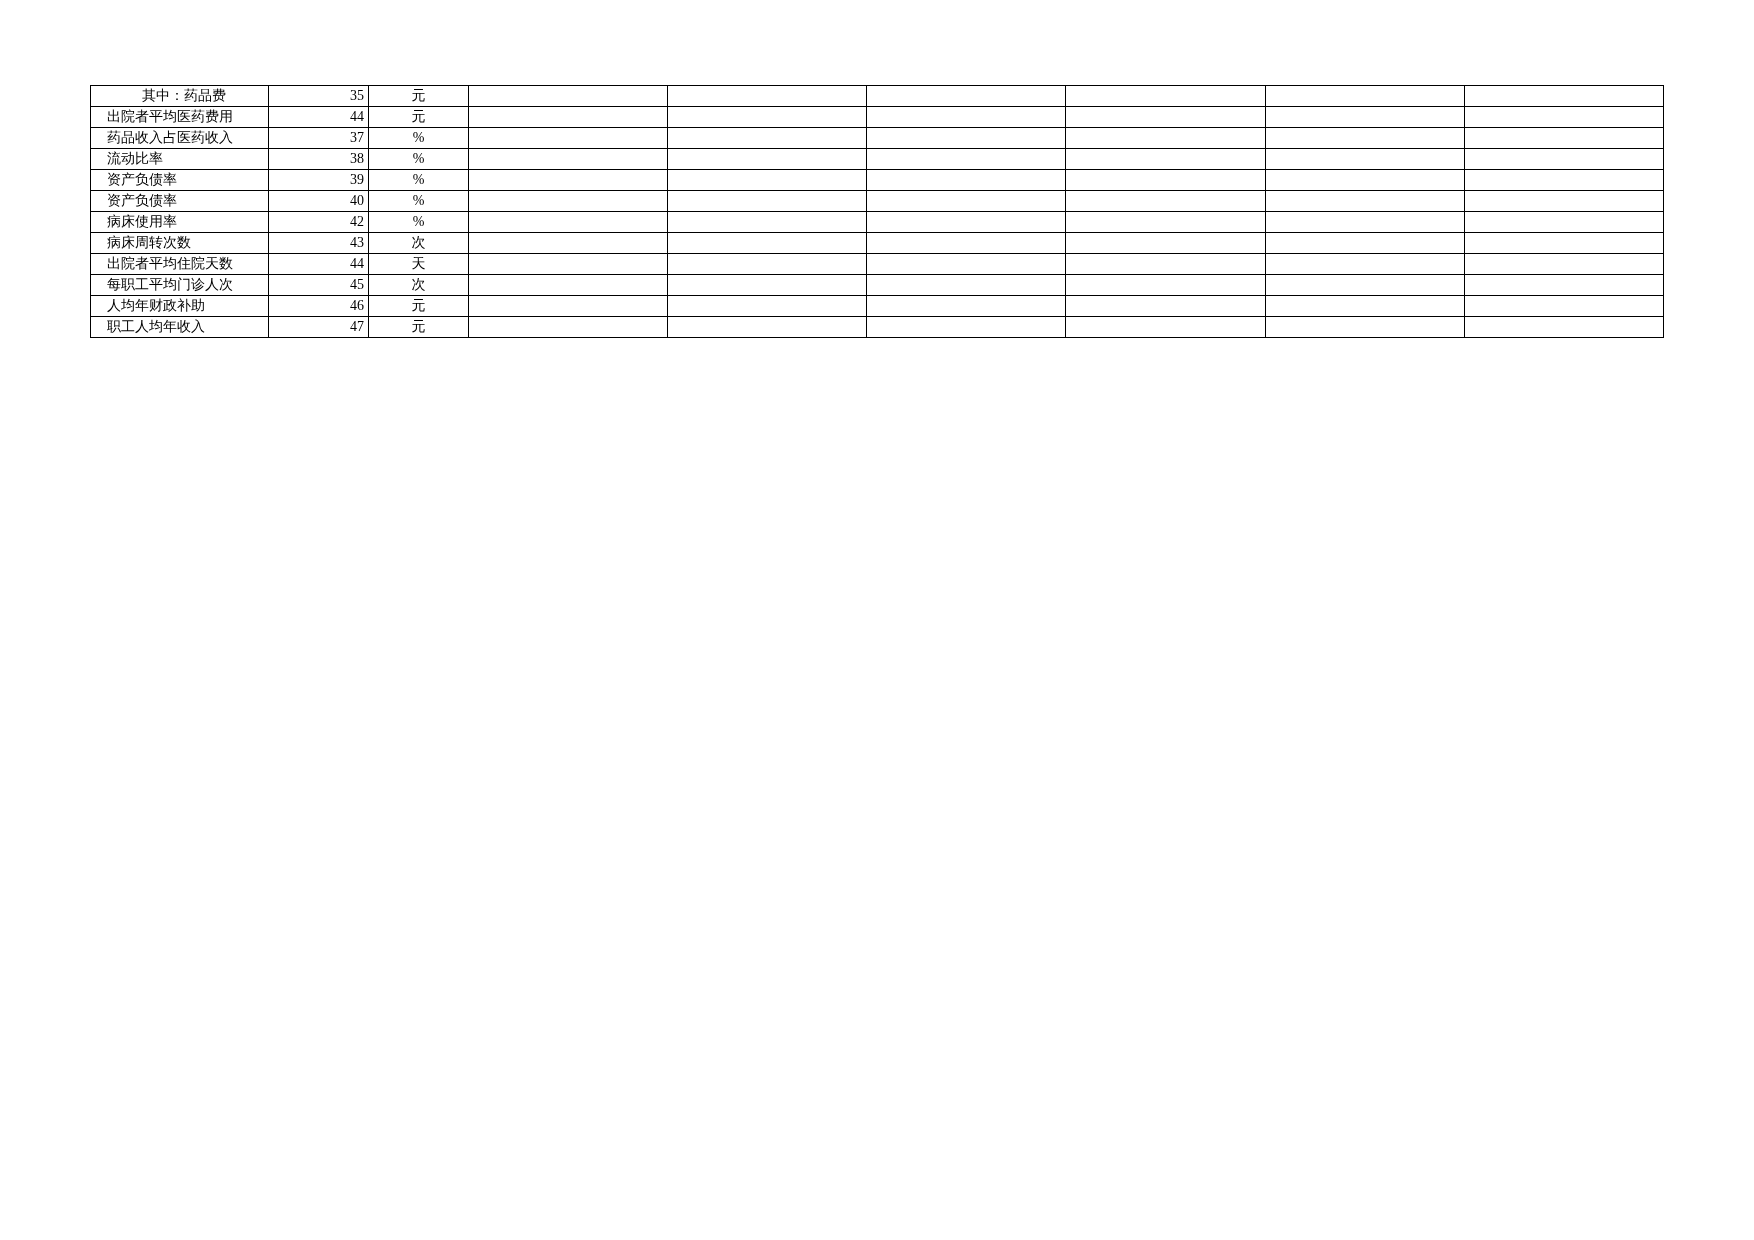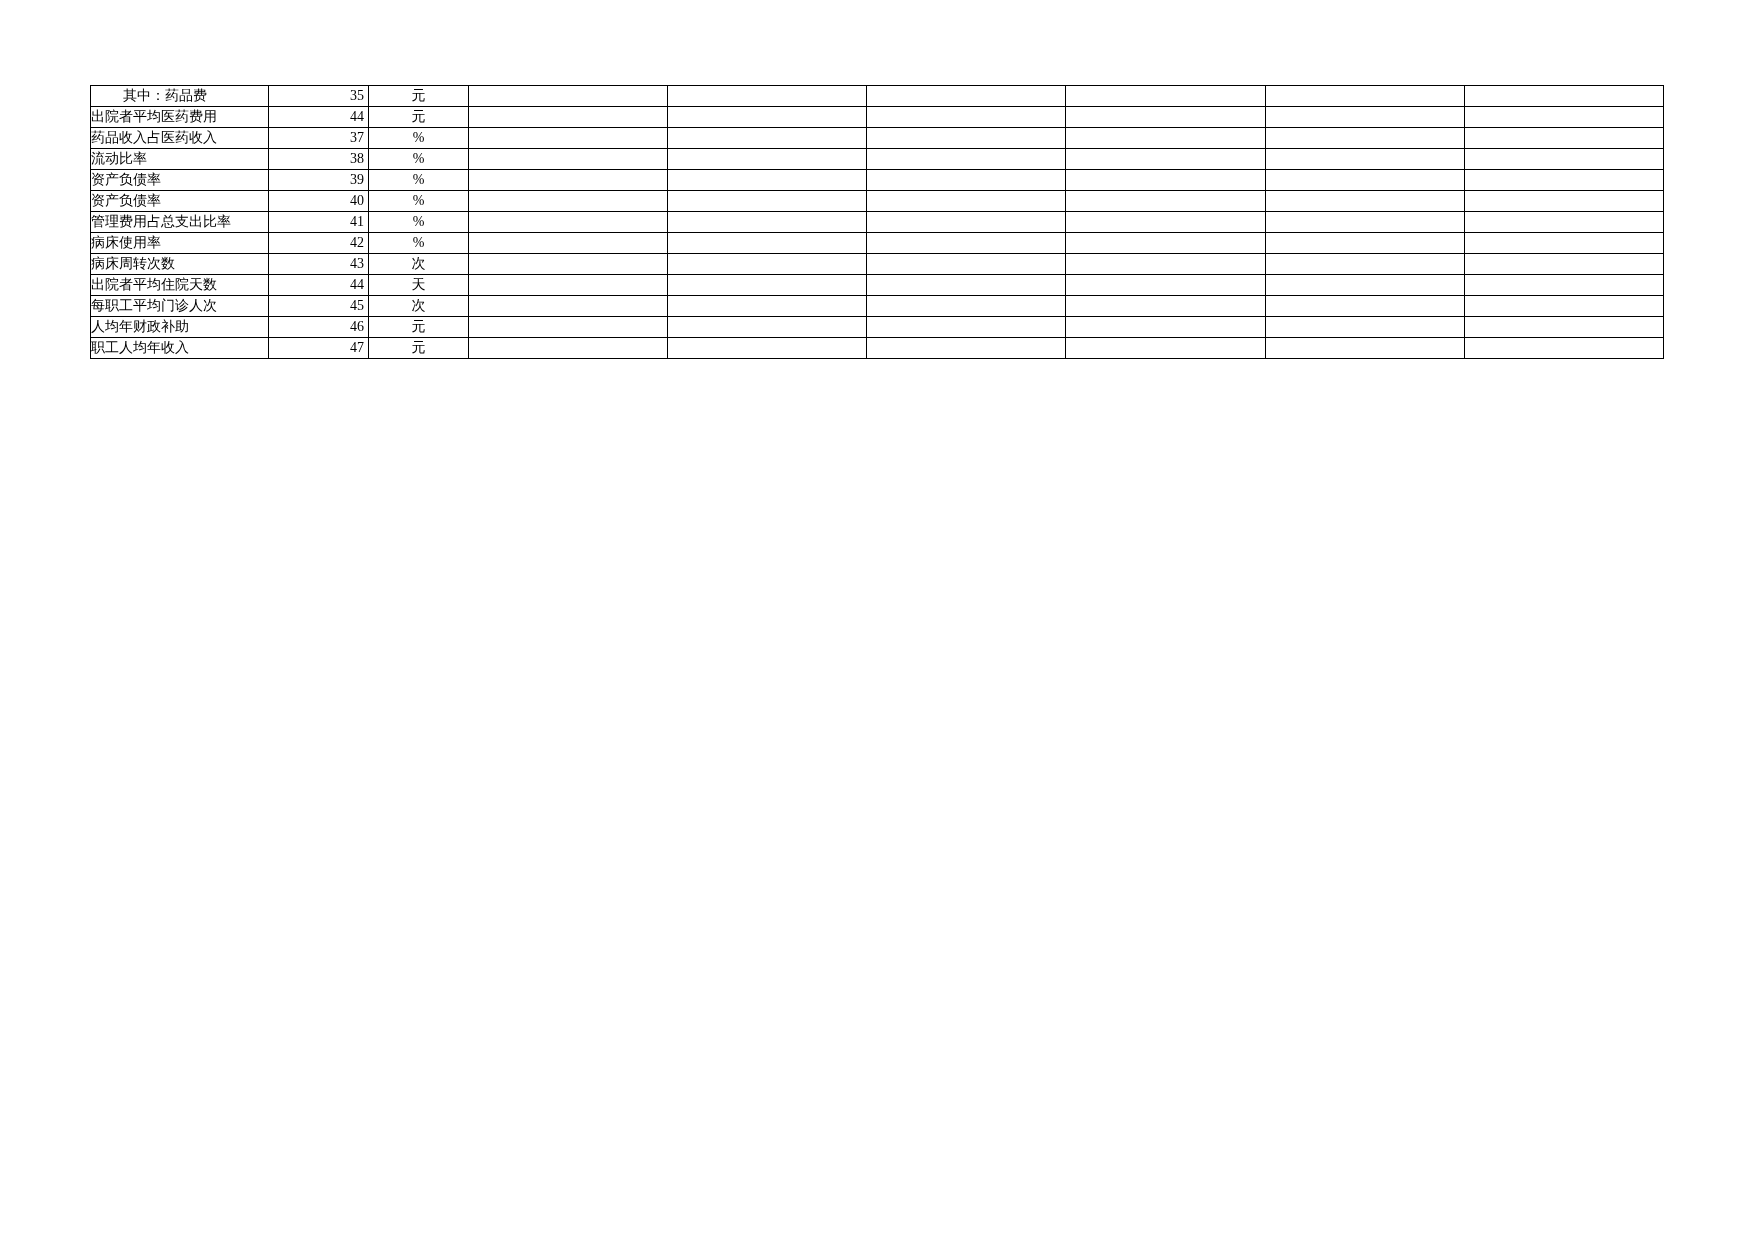--- a/index.html
+++ b/index.html
@@ -24,24 +24,24 @@
       border: 1px solid #000;
       height: 21px;
       padding: 1px 4px;
       vertical-align: middle;
       font-size: 14px;
       line-height: 18px;
     }
     .col-name {
       width: 178px;
       text-align: left;
-      padding-left: 0;
+      padding-left: 16px;
     }
     .col-name-indent {
-      padding-left: 32px;
+      padding-left: 51px;
     }
     .col-num {
       width: 100px;
       text-align: right;
     }
     .col-unit {
       width: 100px;
       text-align: center;
     }
     .col-data {
@@ -113,31 +113,20 @@
         <td class="col-num">40</td>
         <td class="col-unit">%</td>
         <td class="col-data"></td>
         <td class="col-data"></td>
         <td class="col-data"></td>
         <td class="col-data"></td>
         <td class="col-data"></td>
         <td class="col-data"></td>
       </tr>
       <tr>
-        <td class="col-name">管理费用占总支出比率</td>
-        <td class="col-num">41</td>
-        <td class="col-unit">%</td>
-        <td class="col-data"></td>
-        <td class="col-data"></td>
-        <td class="col-data"></td>
-        <td class="col-data"></td>
-        <td class="col-data"></td>
-        <td class="col-data"></td>
-      </tr>
-      <tr>
         <td class="col-name">病床使用率</td>
         <td class="col-num">42</td>
         <td class="col-unit">%</td>
         <td class="col-data"></td>
         <td class="col-data"></td>
         <td class="col-data"></td>
         <td class="col-data"></td>
         <td class="col-data"></td>
         <td class="col-data"></td>
       </tr>

